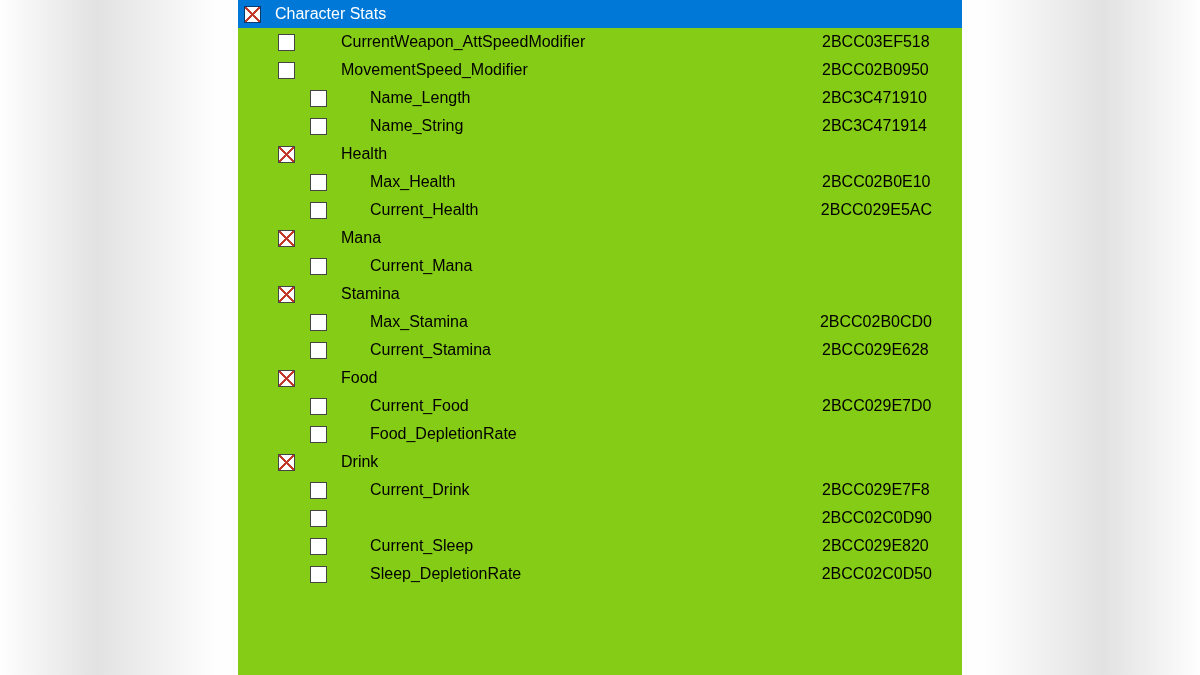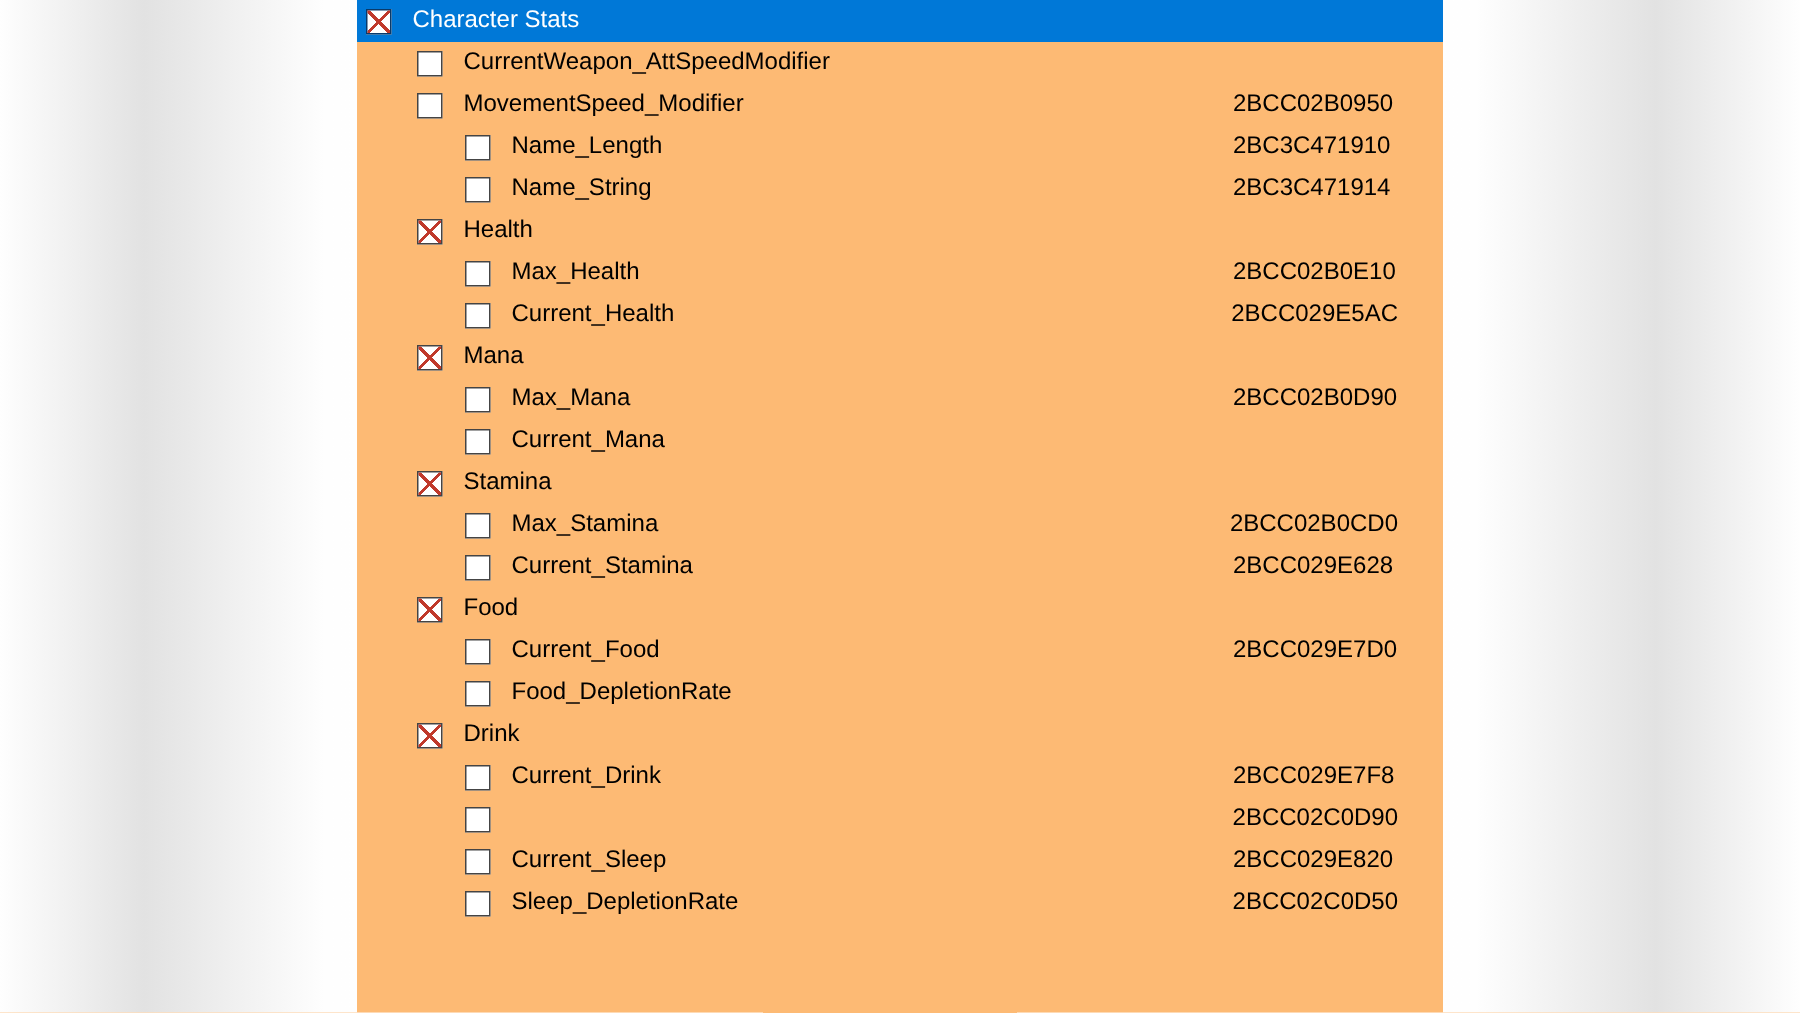--- a/index.html
+++ b/index.html
@@ -21,38 +21,38 @@
       #fefefe 0%, #e2e2e2 8%, #fefefe 18%,
       #ffffff 50%,
       #fefefe 82%, #e2e2e2 92%, #fefefe 100%);
   }
   .panel {
     position: absolute;
     left: 238px;
     top: 0;
     width: 724px;
     height: 675px;
-    background: #fdba74;
+    background: #84cc16;
     overflow: hidden;
   }
   .row {
     display: flex;
     align-items: center;
     height: 28px;
     line-height: 28px;
     white-space: nowrap;
     color: #000;
   }
   .row.selected {
     background: #0078d7;
     color: #fff;
   }
   .indent0 { padding-left: 6px; }
-  .indent1 { padding-left: 40px; }
-  .indent2 { padding-left: 72px; }
+  .indent1 { padding-left: 40px; gap: 32px; }
+  .indent2 { padding-left: 72px; gap: 29px; }
   .checkbox {
     display: inline-flex;
     width: 17px;
     height: 17px;
     border: 1px solid #444;
     background: #fff;
     margin-right: 14px;
     align-items: center;
     justify-content: center;
     flex: 0 0 auto;
@@ -93,20 +93,21 @@
     <span class="checkbox checked"></span>
     <span class="label">Character Stats</span>
     <span class="spacer"></span>
     <span class="addr"></span>
   </div>
 
   <div class="row indent1">
     <span class="checkbox"></span>
     <span class="label">CurrentWeapon_AttSpeedModifier</span>
     <span class="spacer"></span>
+    <span class="addr">2BCC03EF518</span>
   </div>
 
   <div class="row indent1">
     <span class="checkbox"></span>
     <span class="label">MovementSpeed_Modifier</span>
     <span class="spacer"></span>
     <span class="addr">2BCC02B0950</span>
   </div>
 
   <div class="row indent2">
@@ -142,26 +143,20 @@
   </div>
 
   <div class="row indent1">
     <span class="checkbox checked"></span>
     <span class="label">Mana</span>
     <span class="spacer"></span>
     <span class="addr"></span>
   </div>
   <div class="row indent2">
     <span class="checkbox"></span>
-    <span class="label">Max_Mana</span>
-    <span class="spacer"></span>
-    <span class="addr">2BCC02B0D90</span>
-  </div>
-  <div class="row indent2">
-    <span class="checkbox"></span>
     <span class="label">Current_Mana</span>
     <span class="spacer"></span>
   </div>
 
   <div class="row indent1">
     <span class="checkbox checked"></span>
     <span class="label">Stamina</span>
     <span class="spacer"></span>
     <span class="addr"></span>
   </div>

